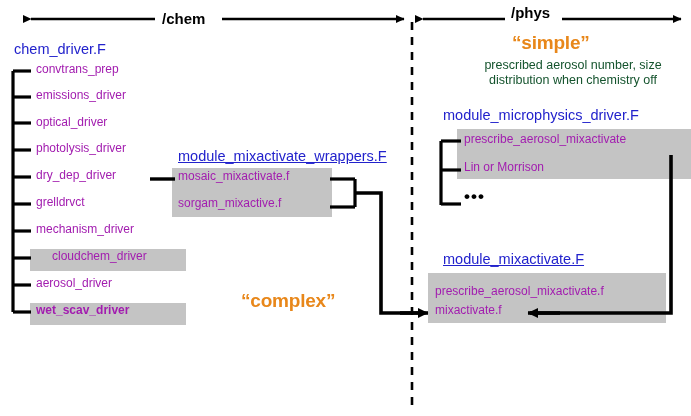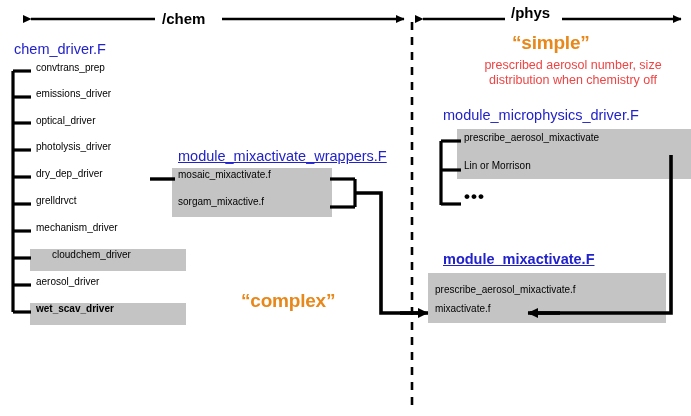--- a/index.html
+++ b/index.html
@@ -38,36 +38,36 @@
     color: #000000;
   }
   .modfile {
     font-size: 14.5px;
     color: #2222cc;
   }
   .modfile.underline {
     text-decoration: underline;
   }
   .leaf {
-    font-size: 10px;
-    color: #000000;
+    font-size: 12px;
+    color: #a21caf;
   }
   .shaded {
     position: absolute;
     background: #c4c4c4;
   }
   .kw {
     font-size: 19px;
     font-weight: bold;
     color: #e8871a;
     letter-spacing: -0.2px;
   }
   .note {
     font-size: 12.5px;
-    color: #ef4444;
+    color: #14532d;
     text-align: center;
     line-height: 1.22;
     white-space: normal;
   }
   .dots {
     font-size: 17px;
     font-weight: bold;
     letter-spacing: 1px;
     color: #000;
   }
@@ -168,17 +168,17 @@
   <div class="txt kw" style="left:241px; top:291px;">“complex”</div>
 
   <div class="txt kw" style="left:512px; top:33px;">“simple”</div>
   <div class="note" style="position:absolute; left:455px; top:58px; width:236px;">prescribed aerosol number, size distribution when chemistry off</div>
 
   <div class="txt modfile" style="left:443px; top:108px;">module_microphysics_driver.F</div>
   <div class="txt leaf" style="left:464px; top:133px;">prescribe_aerosol_mixactivate</div>
   <div class="txt leaf" style="left:464px; top:161px;">Lin or Morrison</div>
   <div class="txt dots" style="left:464px; top:188px;">•••</div>
 
-  <div class="txt modfile underline" style="left:443px; top:252px;font-weight:bold;">module_mixactivate.F</div>
+  <div class="txt modfile underline" style="left:443px; top:252px;">module_mixactivate.F</div>
   <div class="txt leaf" style="left:435px; top:285px;">prescribe_aerosol_mixactivate.f</div>
   <div class="txt leaf" style="left:435px; top:304px;">mixactivate.f</div>
 
 </div>
 
 </body></html>

